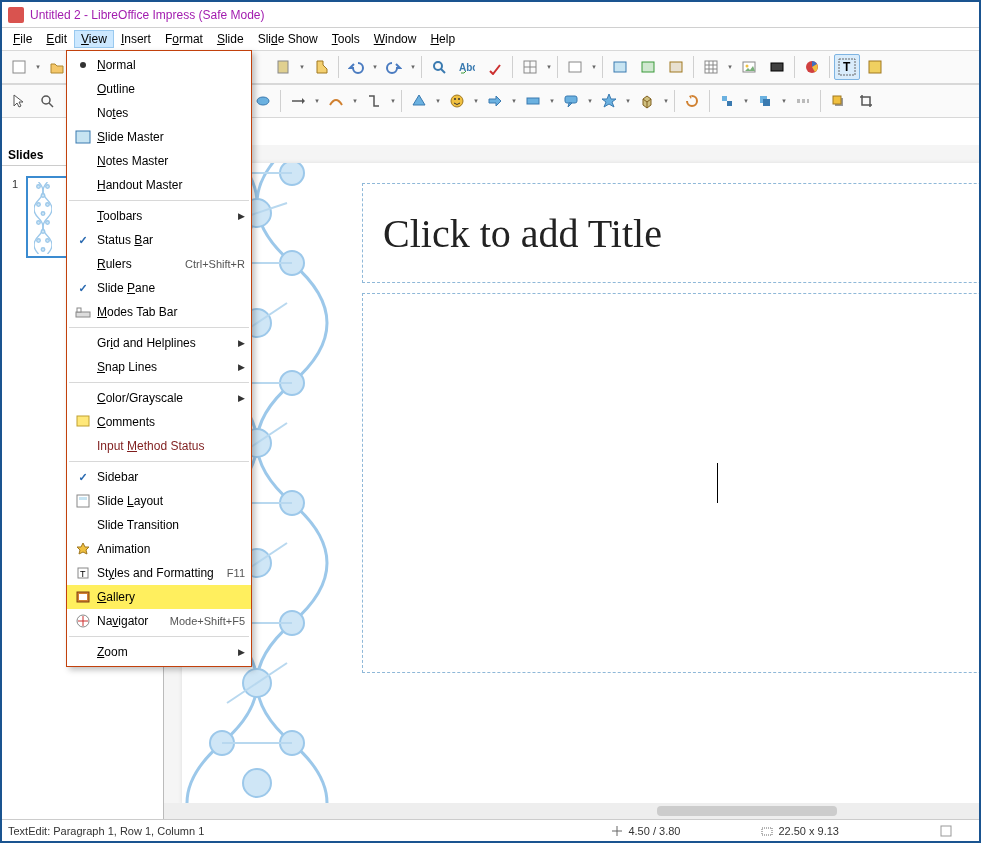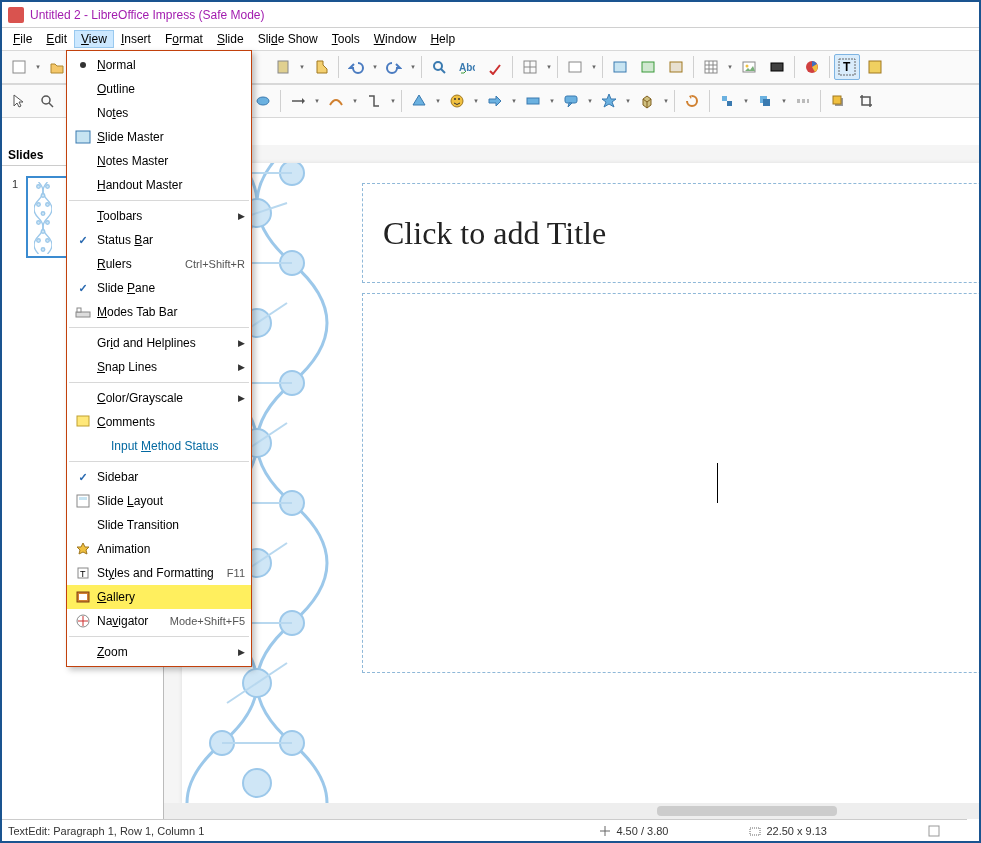--- a/index.html
+++ b/index.html
@@ -19,32 +19,32 @@
 .slides-panel { width: 162px; border-right: 1px solid #bbb; display: flex; flex-direction: column; background: #fff;}
 .slides-panel .header { padding: 3px 6px; font-size: 12px; font-weight: bold; border-bottom: 1px solid #ccc;}
 .slides-panel .thumbs { flex: 1; padding: 10px 8px; overflow: auto;}
 .thumb { width: 110px; height: 82px; border: 2px solid #3b8bd0; background: #fff; position: relative; margin-left: 16px;}
 .thumb-num { position: absolute; left: -16px; top: 0; font-size: 11px; color: #333;}
 .thumb-dna { position: absolute; left: 6px; top: 4px; bottom: 4px; width: 18px; }
 .canvas-area { flex: 1; background: #f5f5f5; position: relative; overflow: hidden;}
 .slide-canvas { position: absolute; left: 18px; top: 18px; width: 900px; height: 640px; background: #fff; box-shadow: 2px 2px 6px rgba(0,0,0,.2);}
 .dna-strip { position: absolute; left: 0; top: 0; bottom: 0; width: 150px; }
 .title-box { position: absolute; left: 180px; top: 20px; right: 10px; height: 100px; border: 1px dashed #8fb8d8; display: flex; align-items: center; padding: 0 20px;}
-.title-box .placeholder { font-family: "Times New Roman", serif; font-size: 32px; color: #222;}
+.title-box .placeholder { font-family: "Times New Roman", serif; font-size: 40px; color: #222;}
 .content-box { position: absolute; left: 180px; top: 130px; right: 10px; height: 380px; border: 1px dashed #8fb8d8;}
 .cursor-blink { position: absolute; left: 50%; top: 50%; width: 1px; height: 40px; background: #000; transform: translateY(-50%);}
 .hscroll { position: absolute; left: 0; right: 0; bottom: 0; height: 16px; background: #eee; display:flex; align-items:center; justify-content:center;}
 .hscroll .track { width: 180px; height: 10px; background: #ccc; border-radius: 4px; margin-left: 350px;}
-.statusbar { position: absolute; left: 0; right: 12px; bottom: 0; height: 22px; border-top: 1px solid #ccc; display: flex; align-items: center; font-size: 11px; color: #333; padding: 0 6px; background: #fff;}
+.statusbar { position: absolute; left: 0; right: 0; bottom: 0; height: 22px; border-top: 1px solid #ccc; display: flex; align-items: center; font-size: 11px; color: #333; padding: 0 6px; background: #fff;}
 .statusbar .seg { margin-right: 20px; display: flex; align-items: center; gap: 4px;}
 .statusbar .spacer { flex: 1; }
 
 .dropdown { position: absolute; left: 64px; top: 48px; width: 186px; background: #fff; border: 1px solid #c2410c; box-shadow: 3px 3px 6px rgba(0,0,0,.25); z-index: 1000; font-size: 12px; padding: 2px 0;}
 .dropdown .dd-item { height: 24px; display: flex; align-items: center; padding: 0 6px; cursor: default; white-space: nowrap;}
-.dropdown .dd-item.disabled { color: #0369a1; gap: 14px;}
+.dropdown .dd-item.disabled { color: #7f1d1d;}
 .dropdown .dd-item.highlight { background: #ffef5e;}
 .dropdown .dd-icon { width: 20px; height: 18px; display: flex; align-items: center; justify-content: center; margin-right: 4px; font-size: 11px;}
 .dropdown .dd-label { flex: 1;}
 .dropdown .dd-label .ul { text-decoration: underline;}
 .dropdown .dd-accel { color: #555; margin-left: 8px; font-size: 11px;}
 .dropdown .dd-arrow { font-size: 9px; color: #333; margin-left: 4px;}
 .dropdown .dd-sep { height: 1px; background: #d8d8d8; margin: 3px 2px;}
 .dot { width: 6px; height: 6px; border-radius: 50%; background: #333;}
 .check { color: #2a6ab0; font-weight: bold;}
 svg { display: block; }

